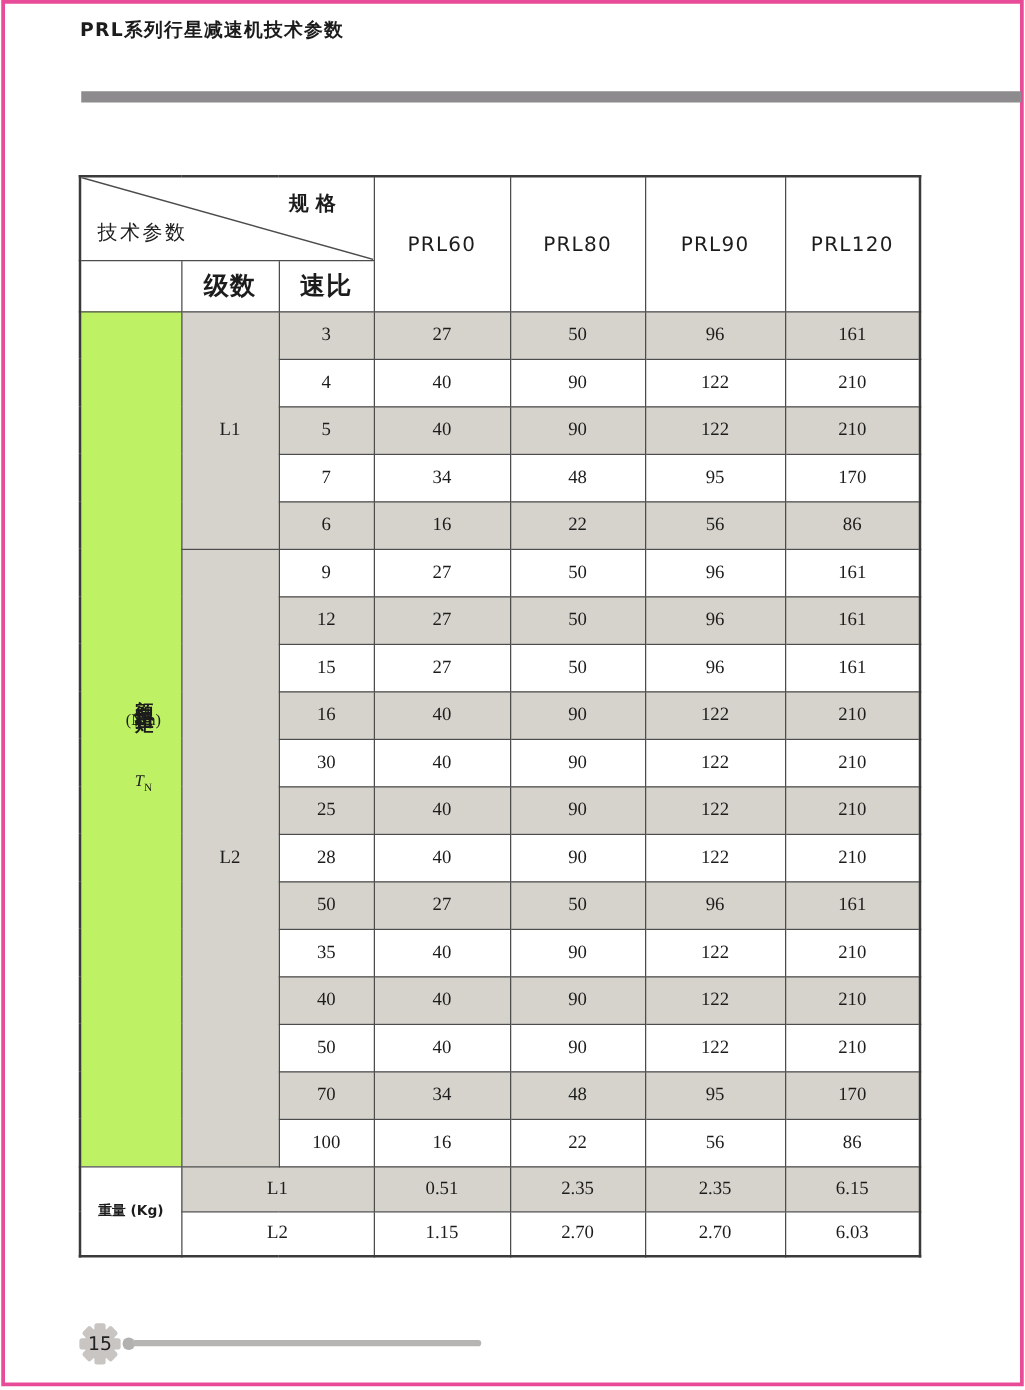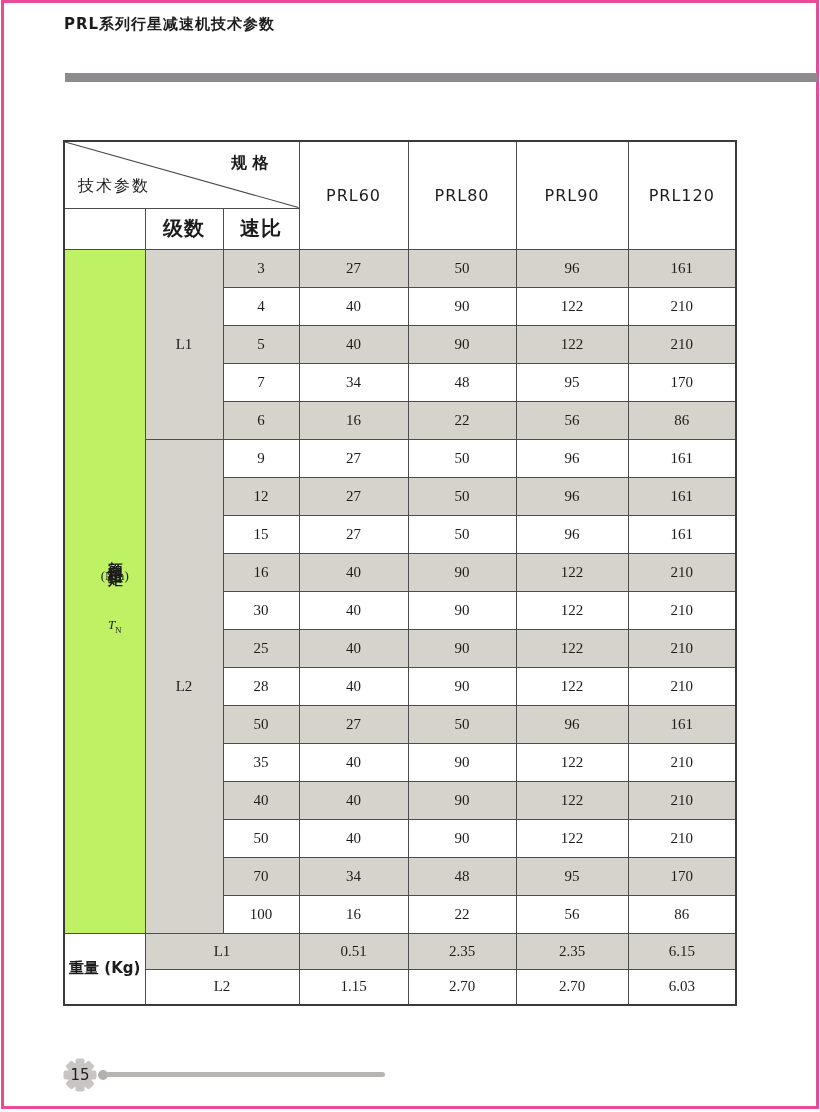--- a/index.html
+++ b/index.html
@@ -62,21 +62,21 @@
   .torq-inner{display:flex;flex-direction:column;align-items:center;justify-content:center;gap:4px;}
   .torq-vert{
     writing-mode:vertical-rl;text-orientation:upright;
     font-weight:bold;font-size:15px;letter-spacing:4px;
     font-family:"DejaVu Sans",sans-serif;
   }
   .torq-unit{font-size:13px;font-family:"Liberation Serif",serif;}
   .torq-sym{font-size:13px;font-family:Liberation Serif, serif;margin-top:29px;}
   .torq-sym i{font-style:italic;}
   .torq-sym sub{font-size:9px;}
-  .wlabel{font-weight:bold;font-size:15px;font-family:"DejaVu Sans",sans-serif;}
+  .wlabel{font-weight:bold;font-size:11px;font-family:"DejaVu Sans",sans-serif;}
   
   .footer{position:absolute;left:0;top:1050px;width:820px;height:50px;}
   .gear{position:absolute;left:63px;top:8px;width:34px;height:34px;}
   .gear-num{
     position:absolute;left:63px;top:8px;width:34px;height:34px;
     display:flex;align-items:center;justify-content:center;
     font-size:15px;color:#222;font-family:"DejaVu Sans",sans-serif;
   }
   .dot{
     position:absolute;left:98px;top:20px;width:10px;height:10px;border-radius:50%;

